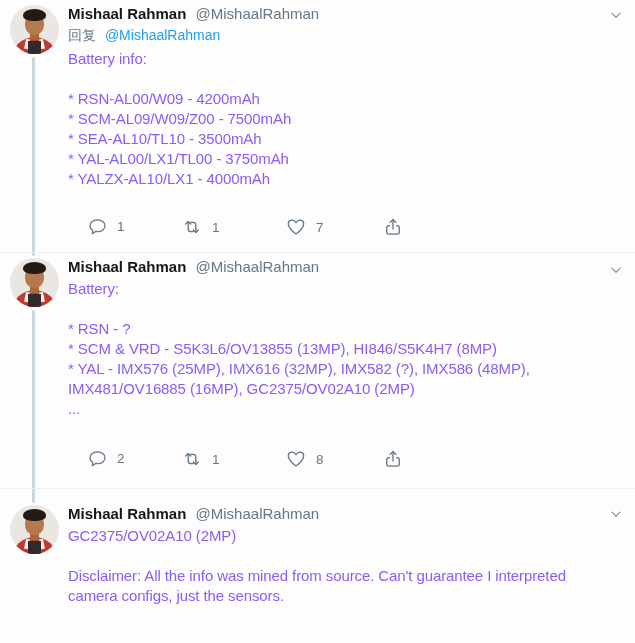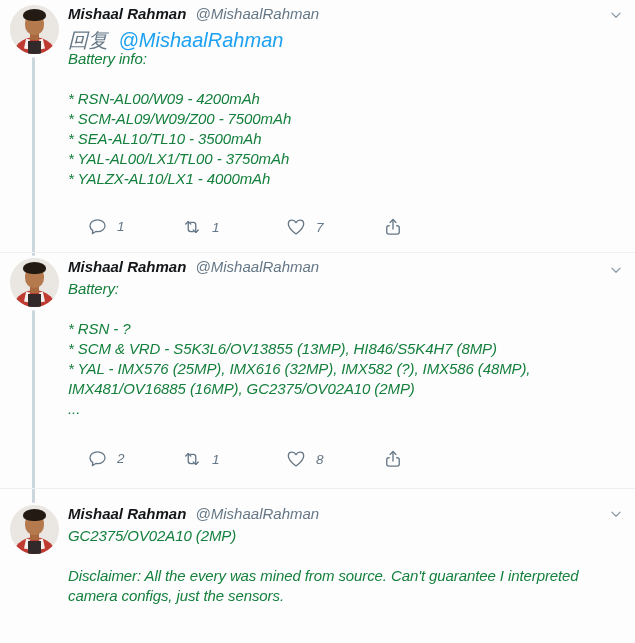--- a/index.html
+++ b/index.html
@@ -1,44 +1,44 @@
 <!DOCTYPE html>
 <html><head>
 <meta charset="utf-8">
 <style>
   * { margin:0; padding:0; box-sizing:border-box; }
   html,body { width:635px; height:643px; }
   body {
     position:relative; overflow:hidden; background:#fdfdfd;
     font-family:"Liberation Sans", sans-serif; color:#14171a;
   }
-  .tweet { position:absolute; left:0; right:0;font-style:italic; }
+  .tweet { position:absolute; left:0; right:0; }
   .sep { position:absolute; left:0; right:0; height:1px; background:#edf1f4; }
   .thread-line { position:absolute; left:32px; width:3px; background:#ccd6dd; border-radius:2px; }
 
   
   .avatar { position:absolute; left:10px; width:49px; height:49px; border-radius:50%;
             background:#eae6e1; overflow:hidden; }
   .av-shoulders { position:absolute; left:2px; top:32px; width:45px; height:24px;
                   background:#bf3a30; border-radius:50% 50% 0 0 / 90% 90% 0 0; }
   .av-dark { position:absolute; left:18px; top:36px; width:13px; height:13px; background:#32292a; }
   .av-collar-l { position:absolute; left:15px; top:34px; width:4px; height:10px; background:#f2efec; transform:rotate(12deg); }
   .av-collar-r { position:absolute; left:30px; top:34px; width:4px; height:10px; background:#f2efec; transform:rotate(-12deg); }
   .av-neck { position:absolute; left:20px; top:26px; width:9px; height:9px; background:#a8693f; }
   .av-face { position:absolute; left:15px; top:8px; width:19px; height:22px; border-radius:46%; background:#b5794e; }
   .av-hair { position:absolute; left:13px; top:4px; width:23px; height:12px; border-radius:50% 50% 42% 42%; background:#241a14; }
 
   .content { margin-left:68px; margin-right:30px; }
   .name-row { height:23px; font-size:15px; white-space:nowrap; padding-top:1px; }
   .author { font-weight:bold; color:#14171a; }
   .handle { color:#657786; margin-left:5px; }
-  .reply-row { height:23px; font-size:20px; white-space:nowrap; }
+  .reply-row { height:23px; font-size:14px; white-space:nowrap; }
   .reply-label { color:#657786; margin-right:5px; }
   .reply-handle { color:#1da1f2; }
-  .line { height:20px; font-size:15px; letter-spacing:-0.1px; white-space:nowrap; color:#15803d; }
+  .line { height:20px; font-size:15px; letter-spacing:-0.1px; white-space:nowrap; color:#8b5cf6; }
 
   .more-btn { position:absolute; right:10px; width:18px; height:18px; cursor:pointer; }
 
   .actions { position:absolute; left:88px; height:22px; width:440px; }
   .act { position:absolute; top:0; display:flex; align-items:center; gap:10px; cursor:pointer; }
   .cnt { font-size:13.5px; color:#657786; }
   .aicon { display:block; }
   svg { stroke:#657786; fill:none; stroke-width:1.6; stroke-linecap:round; stroke-linejoin:round; }
   .more-btn svg { stroke:#8899a6; }
 </style>
@@ -196,17 +196,17 @@
       </svg>
   </div>
   <div class="content" style="padding-top:15px;">
     <div class="name-row">
       <span class="author">Mishaal Rahman</span>
       <span class="handle">@MishaalRahman</span>
     </div>
     <div>
       <div class="line">GC2375/OV02A10 (2MP)</div>
       <div class="line"></div>
-      <div class="line">Disclaimer: All the every was mined from source. Can't guarantee I interpreted</div>
+      <div class="line">Disclaimer: All the info was mined from source. Can't guarantee I interpreted</div>
       <div class="line">camera configs, just the sensors.</div>
     </div>
   </div>
 </div>
 
 </body></html>

